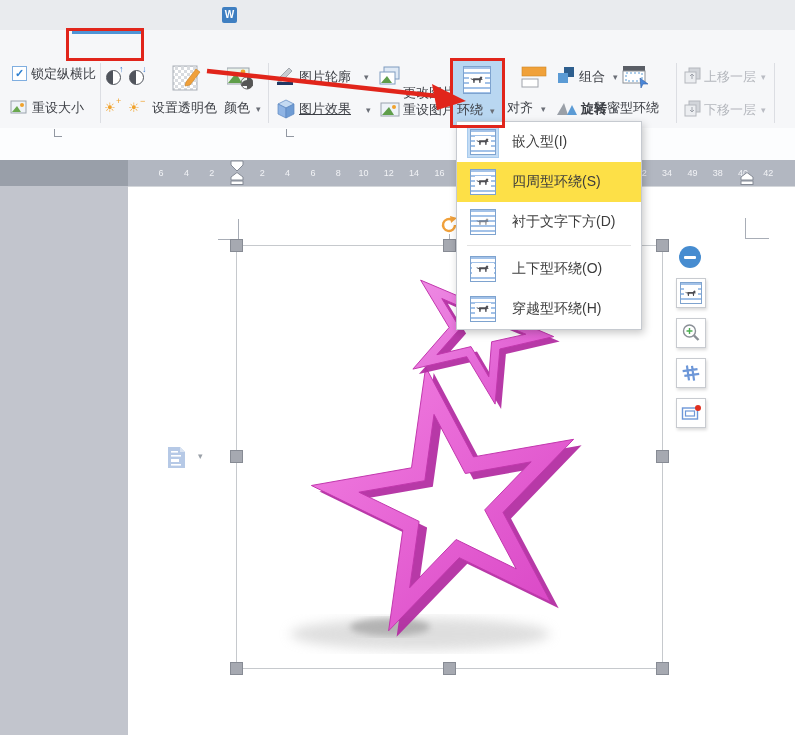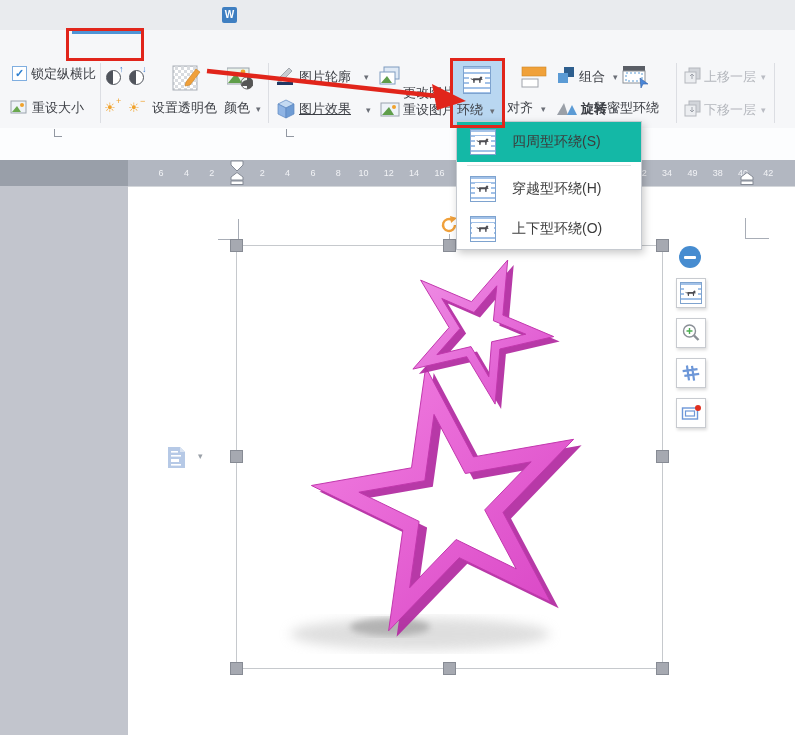--- a/index.html
+++ b/index.html
@@ -55,21 +55,21 @@
   
   .docarea{left:0;top:186px;width:795px;height:549px;background:#c2c5cd;}
   .page{left:128px;top:186px;width:667px;height:549px;background:#fff;border-top:1px solid #d4d7db;box-sizing:border-box;}
   .mline{background:#a8adb6;}
   .sel-border{left:236px;top:245px;width:427px;height:424px;border:1px solid #c6c9cd;box-sizing:border-box;z-index:5;}
   .handle{width:13px;height:13px;background:#a6a9b1;border:1px solid #878b94;box-sizing:border-box;z-index:6;}
   
   .menu{left:456px;top:121px;width:184px;background:#fff;border:1px solid #c6cad0;
         box-shadow:2px 3px 8px rgba(0,0,0,.22);z-index:50;}
   .menu-item{height:40px;display:flex;align-items:center;padding-left:10px;gap:13px;cursor:default;}
-  .menu-item.hl{background:#14b8a6;}
+  .menu-item.hl{background:#fde047;}
   .micon-wrap{width:32px;height:32px;display:flex;align-items:center;justify-content:center;box-sizing:border-box;}
   .micon-wrap.sel{background:#c3dcf5;border:1px solid #a8cbed;}
   .mi-label{font-size:14px;color:#3c3c3c;white-space:nowrap;}
   .menu-sep{height:1px;background:#e2e2e2;margin:3px 10px;}
   
   .fbtn{width:30px;height:30px;background:#fff;border:1px solid #c8cbd0;box-sizing:border-box;z-index:20;
         display:flex;align-items:center;justify-content:center;box-shadow:1px 2px 3px rgba(0,0,0,.15);}
   .collapse{left:679px;top:246px;width:22px;height:22px;border-radius:50%;background:#468cd0;z-index:20;}
   .collapse .minus{position:absolute;left:5px;top:10px;width:12px;height:3px;background:#fff;border-radius:1px;}
 </style>
@@ -358,59 +358,85 @@
   </div>
   <div class="abs fbtn" style="left:676px;top:398px;">
     <svg width="22" height="22">
       <rect x="2.5" y="6" width="15" height="11" fill="none" stroke="#6d97d8" stroke-width="1.4"></rect>
       <rect x="5.5" y="9" width="9" height="5" fill="none" stroke="#6d97d8" stroke-width="1.2"></rect>
       <circle cx="18" cy="6" r="3" fill="#e03020"></circle>
     </svg>
   </div>
 
   <div class="abs menu" id="wrap-menu">
+      <div class="menu-item">
+        <span class="micon-wrap sel">
+          <span class="wicon v-inline">
+            <span class="dogbox">
+  <svg viewBox="0 0 16 11" xmlns="http://www.w3.org/2000/svg">
+    <path d="M0.9,3.2 L2.4,4.4 L2.2,5.2 L0.8,4.4 Z" fill="#4d4d52"></path>
+    <path d="M2.2,4.6 L4.0,3.4 L10.6,3.4 L12.2,1.4 L14.2,2.0 L13.4,3.8 L14.4,4.6 L13.8,5.6 L12.4,5.3 L11.9,8.8 L10.7,8.8 L10.3,5.8 L5.6,5.8 L5.1,8.8 L3.9,8.8 L3.4,5.4 L2.2,5.2 Z" fill="#4d4d52"></path>
+  </svg>
+</span>
+          </span>
+        </span>
+        <span class="mi-label">嵌入型(I)</span>
+      </div>
       <div class="menu-item hl">
         <span class="micon-wrap">
           <span class="wicon v-square">
             <span class="dogbox">
   <svg viewBox="0 0 16 11" xmlns="http://www.w3.org/2000/svg">
     <path d="M0.9,3.2 L2.4,4.4 L2.2,5.2 L0.8,4.4 Z" fill="#4d4d52"></path>
     <path d="M2.2,4.6 L4.0,3.4 L10.6,3.4 L12.2,1.4 L14.2,2.0 L13.4,3.8 L14.4,4.6 L13.8,5.6 L12.4,5.3 L11.9,8.8 L10.7,8.8 L10.3,5.8 L5.6,5.8 L5.1,8.8 L3.9,8.8 L3.4,5.4 L2.2,5.2 Z" fill="#4d4d52"></path>
   </svg>
 </span>
           </span>
         </span>
         <span class="mi-label">四周型环绕(S)</span>
       </div>
+      <div class="menu-item">
+        <span class="micon-wrap">
+          <span class="wicon v-behind">
+            <span class="dogbox">
+  <svg viewBox="0 0 16 11" xmlns="http://www.w3.org/2000/svg">
+    <path d="M0.9,3.2 L2.4,4.4 L2.2,5.2 L0.8,4.4 Z" fill="#4d4d52"></path>
+    <path d="M2.2,4.6 L4.0,3.4 L10.6,3.4 L12.2,1.4 L14.2,2.0 L13.4,3.8 L14.4,4.6 L13.8,5.6 L12.4,5.3 L11.9,8.8 L10.7,8.8 L10.3,5.8 L5.6,5.8 L5.1,8.8 L3.9,8.8 L3.4,5.4 L2.2,5.2 Z" fill="#4d4d52"></path>
+  </svg>
+</span>
+          </span>
+        </span>
+        <span class="mi-label">衬于文字下方(D)</span>
+      </div>
       <div class="menu-sep"></div>
+      <div class="menu-item">
+        <span class="micon-wrap">
+          <span class="wicon v-topbottom">
+            <span class="dogbox">
+  <svg viewBox="0 0 16 11" xmlns="http://www.w3.org/2000/svg">
+    <path d="M0.9,3.2 L2.4,4.4 L2.2,5.2 L0.8,4.4 Z" fill="#4d4d52"></path>
+    <path d="M2.2,4.6 L4.0,3.4 L10.6,3.4 L12.2,1.4 L14.2,2.0 L13.4,3.8 L14.4,4.6 L13.8,5.6 L12.4,5.3 L11.9,8.8 L10.7,8.8 L10.3,5.8 L5.6,5.8 L5.1,8.8 L3.9,8.8 L3.4,5.4 L2.2,5.2 Z" fill="#4d4d52"></path>
+  </svg>
+</span>
+          </span>
+        </span>
+        <span class="mi-label">上下型环绕(O)</span>
+      </div>
       <div class="menu-item">
         <span class="micon-wrap">
           <span class="wicon v-through">
             <span class="dogbox">
   <svg viewBox="0 0 16 11" xmlns="http://www.w3.org/2000/svg">
     <path d="M0.9,3.2 L2.4,4.4 L2.2,5.2 L0.8,4.4 Z" fill="#4d4d52"></path>
     <path d="M2.2,4.6 L4.0,3.4 L10.6,3.4 L12.2,1.4 L14.2,2.0 L13.4,3.8 L14.4,4.6 L13.8,5.6 L12.4,5.3 L11.9,8.8 L10.7,8.8 L10.3,5.8 L5.6,5.8 L5.1,8.8 L3.9,8.8 L3.4,5.4 L2.2,5.2 Z" fill="#4d4d52"></path>
   </svg>
 </span>
           </span>
         </span>
         <span class="mi-label">穿越型环绕(H)</span>
-      </div>
-      <div class="menu-item">
-        <span class="micon-wrap">
-          <span class="wicon v-topbottom">
-            <span class="dogbox">
-  <svg viewBox="0 0 16 11" xmlns="http://www.w3.org/2000/svg">
-    <path d="M0.9,3.2 L2.4,4.4 L2.2,5.2 L0.8,4.4 Z" fill="#4d4d52"></path>
-    <path d="M2.2,4.6 L4.0,3.4 L10.6,3.4 L12.2,1.4 L14.2,2.0 L13.4,3.8 L14.4,4.6 L13.8,5.6 L12.4,5.3 L11.9,8.8 L10.7,8.8 L10.3,5.8 L5.6,5.8 L5.1,8.8 L3.9,8.8 L3.4,5.4 L2.2,5.2 Z" fill="#4d4d52"></path>
-  </svg>
-</span>
-          </span>
-        </span>
-        <span class="mi-label">上下型环绕(O)</span>
       </div>
     </div>
 
   <div class="abs redbox" style="left:66px;top:28px;width:78px;height:33px;"></div>
   <div class="abs redbox" style="left:450px;top:58px;width:55px;height:70px;z-index:55;"></div>
   <svg class="abs" style="left:0;top:0;z-index:61;pointer-events:none;" width="795" height="735">
     <line x1="207" y1="71" x2="437" y2="96" stroke="#e1251b" stroke-width="4.5"></line>
     <polygon points="466,101 432,84 437,110" fill="#e1251b"></polygon>
   </svg>
 

